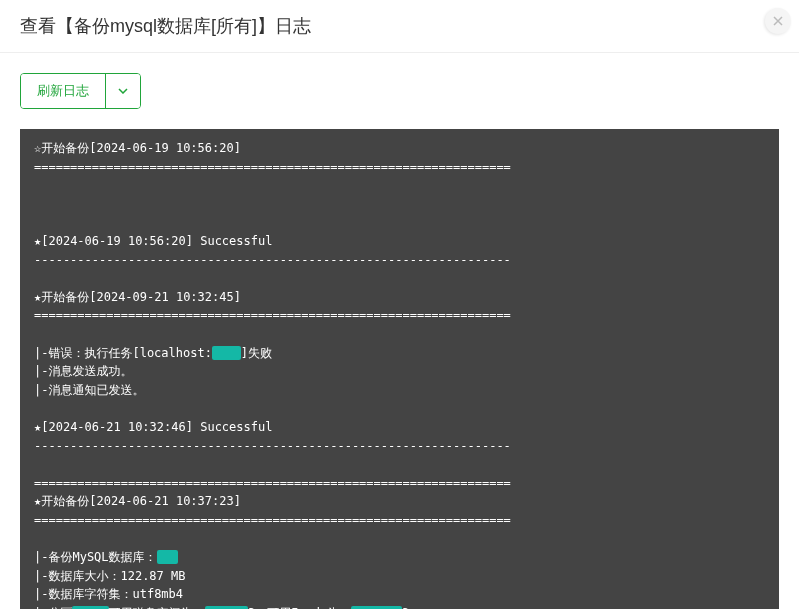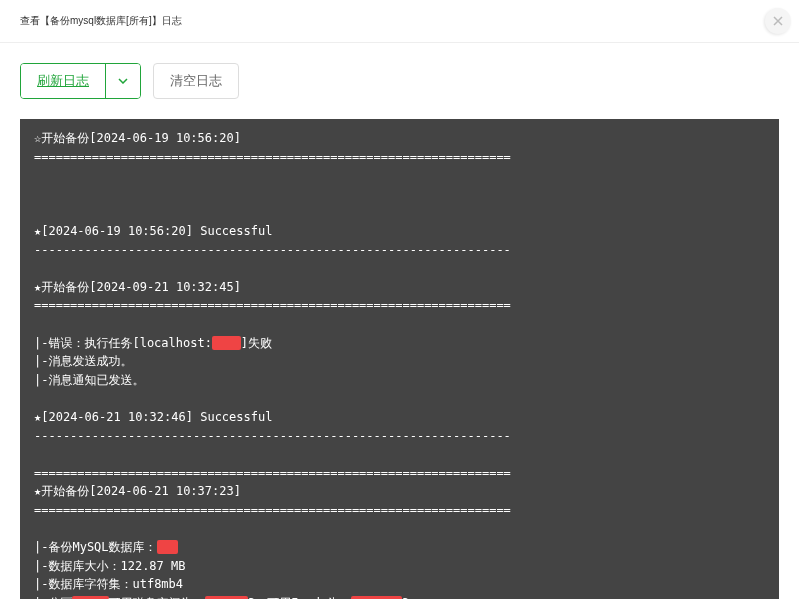--- a/index.html
+++ b/index.html
@@ -12,21 +12,21 @@
       background: #fff;
       width: 799px;
       height: 611px;
       overflow: hidden;
       position: relative;
     }
     .header {
       padding: 14px 20px;
       border-bottom: 1px solid #eee;
       color: #333;
-      font-size: 10px;
+      font-size: 18px;
     }
     .toolbar {
       padding: 20px;
       display: flex;
       gap: 12px;
       align-items: center;
     }
     .btn-group {
       display: flex;
       border: 1px solid #20a53a;
@@ -34,21 +34,20 @@
       overflow: hidden;
     }
     .btn-refresh {
       background: #fff;
       color: #20a53a;
       border: none;
       padding: 8px 16px;
       font-size: 13px;
       cursor: pointer;
       border-right: 1px solid #20a53a;
-      text-decoration: underline;
     }
     .btn-dropdown {
       background: #fff;
       color: #20a53a;
       border: none;
       padding: 8px 12px;
       cursor: pointer;
       display: flex;
       align-items: center;
       justify-content: center;
@@ -98,21 +97,21 @@
       background: #f5f5f5;
       border-radius: 50%;
       display: flex;
       align-items: center;
       justify-content: center;
       color: #999;
       cursor: pointer;
       box-shadow: -1px 1px 3px rgba(0,0,0,0.1);
     }
     .redacted {
-      background: #ef4444;
+      background: #14b8a6;
       color: transparent;
       border-radius: 2px;
     }
   </style>
 </head>
 <body>
 
 <div class="corner-btn">
   <svg width="10" height="10" viewBox="0 0 10 10">
       <path d="M1 1 L9 9 M9 1 L1 9" stroke="#bbb" stroke-width="1.5" fill="none"></path>
@@ -125,21 +124,20 @@
 
 <div class="toolbar">
   <div class="btn-group">
     <button class="btn-refresh">刷新日志</button>
     <button class="btn-dropdown">
       <svg viewBox="0 0 10 6">
           <path d="M1 1 L5 5 L9 1" stroke="#20a53a" stroke-width="1.5" fill="none"></path>
         </svg>
     </button>
   </div>
-  <button class="btn-secondary">清空日志</button>
 </div>
 
 <div class="log-container"><span><span>☆开始备份[</span><span>2024-06-19 10:56:20</span><span>]</span></span>
 <span>==================================================================</span>
 
 
 
 <span><span>★[</span><span>2024-06-19 10:56:20</span><span>] Successful</span></span>
 <span>------------------------------------------------------------------</span>
 

